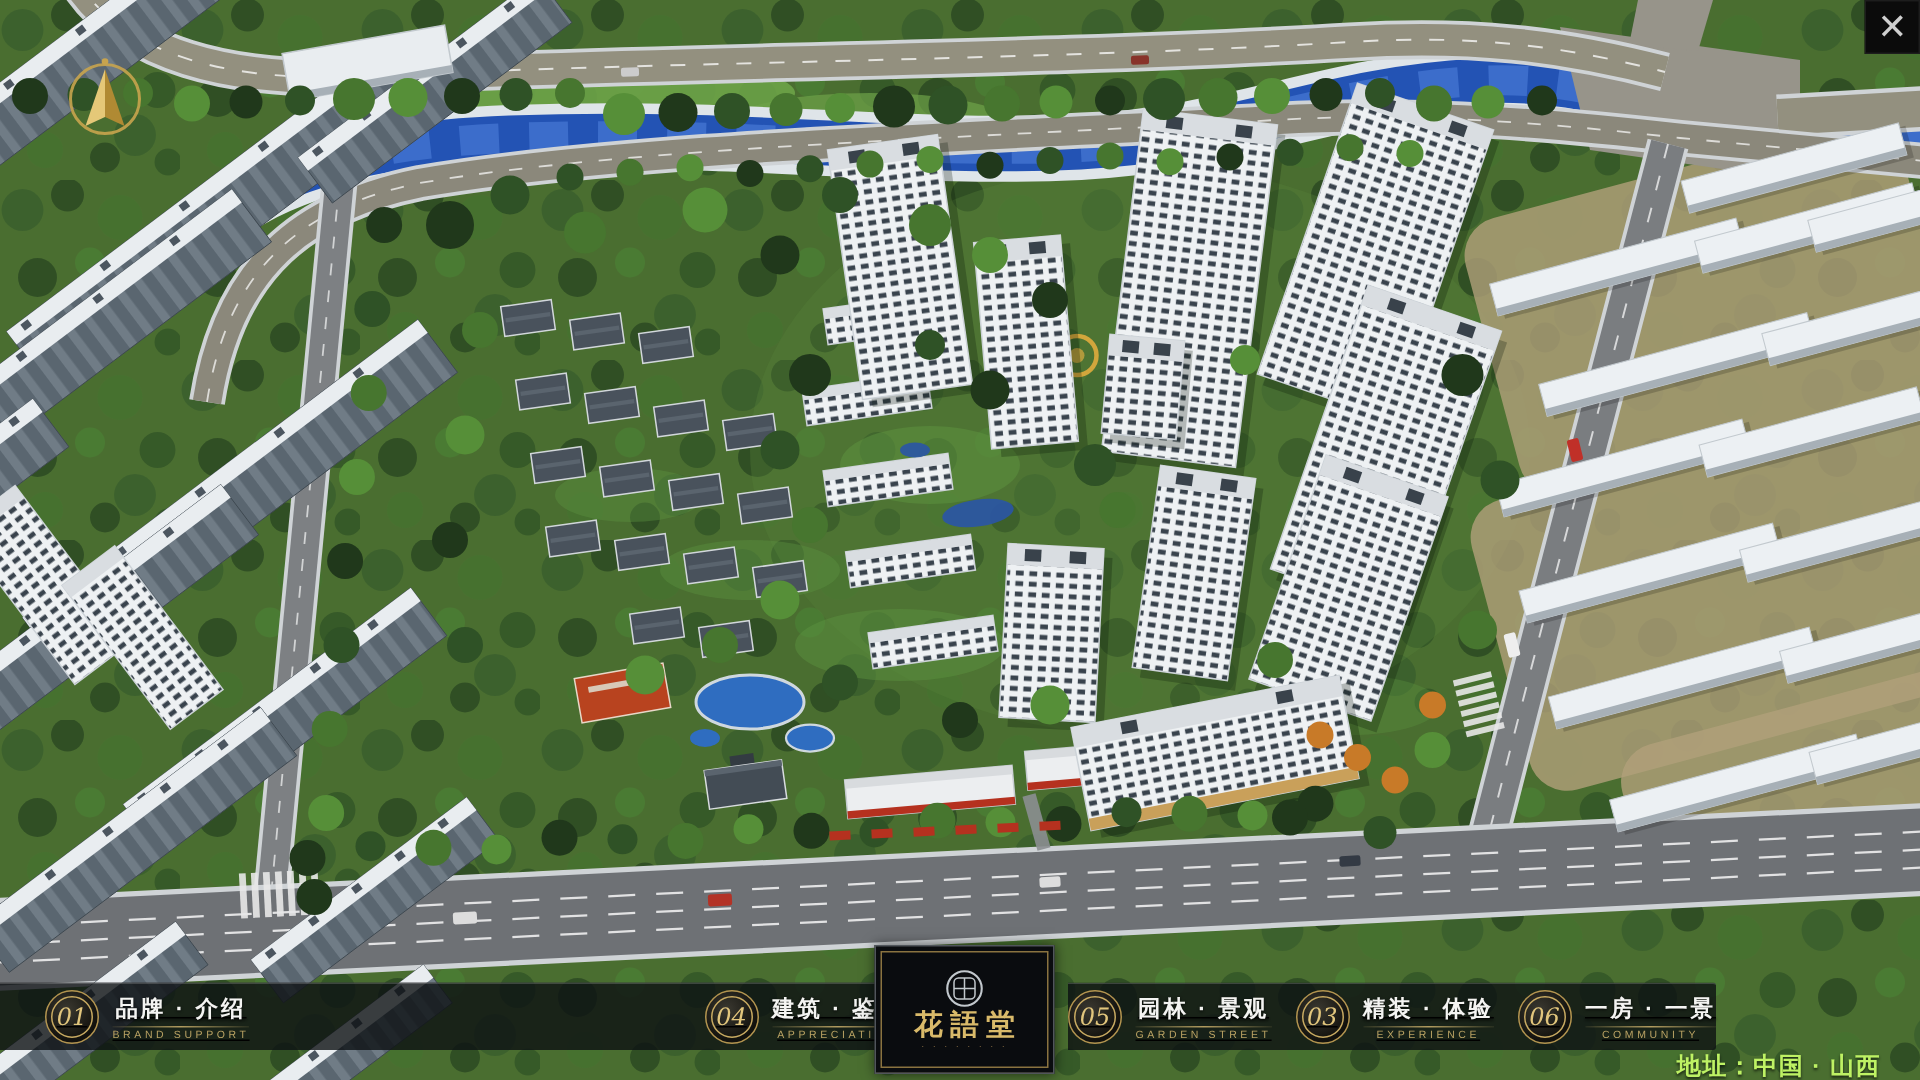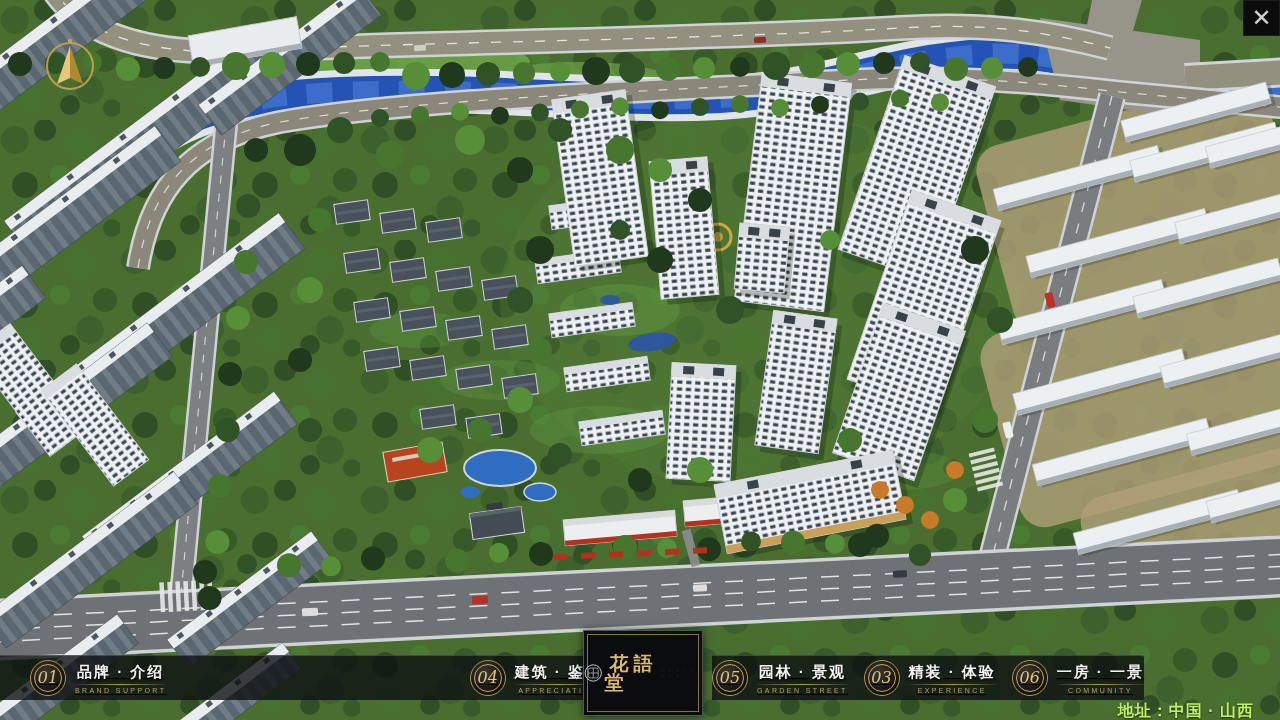--- a/index.html
+++ b/index.html
@@ -33,21 +33,21 @@
           text-shadow:0 1px 2px rgba(0,0,0,.8);}
   .nav-sep{width:100%;height:1px;background:linear-gradient(to right,rgba(185,162,99,.1),
            rgba(185,162,99,.95),rgba(185,162,99,.1));margin:2px 0 2px 0;}
   .nav-en{font-size:7px;color:#b9a263;letter-spacing:2.4px;white-space:nowrap;
           font-family:"Liberation Sans",sans-serif;}
 
   
   .logo-panel{position:absolute;left:583px;top:630px;width:118px;height:84px;z-index:3;
               background:#0a0c0f;border:1px solid #50555b;cursor:pointer;
               box-shadow:inset 0 0 0 3px #0a0c0f,inset 0 0 0 4px #8a7340,0 0 8px rgba(0,0,0,.6);
-              display:flex;flex-direction:row;align-items:center;justify-content:center;gap:2px;}
+              display:flex;flex-direction:column;align-items:center;justify-content:center;gap:2px;}
   .logo-title{font-family:"DejaVu Serif",serif;font-weight:bold;color:#d9ba6a;font-size:19px;
               letter-spacing:5px;text-indent:5px;line-height:1;}
   .logo-caption{font-size:6px;color:#8a6f45;letter-spacing:2px;line-height:1;}
 
   .address{position:absolute;right:26px;top:701px;z-index:2;font-size:16px;font-weight:bold;
            color:#bef264;letter-spacing:1px;text-shadow:0 1px 2px rgba(0,0,0,.7);}
 </style>
 </head>
 <body>
 

